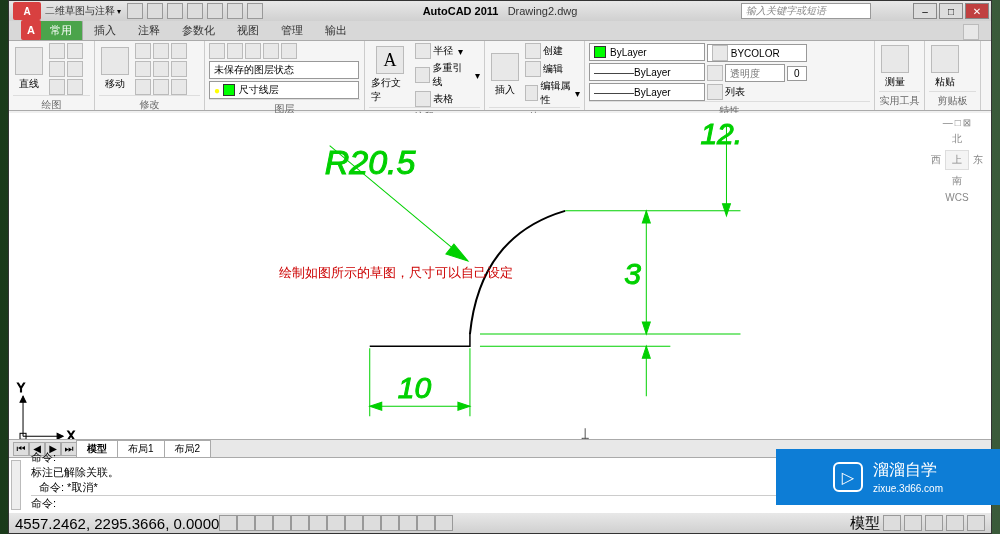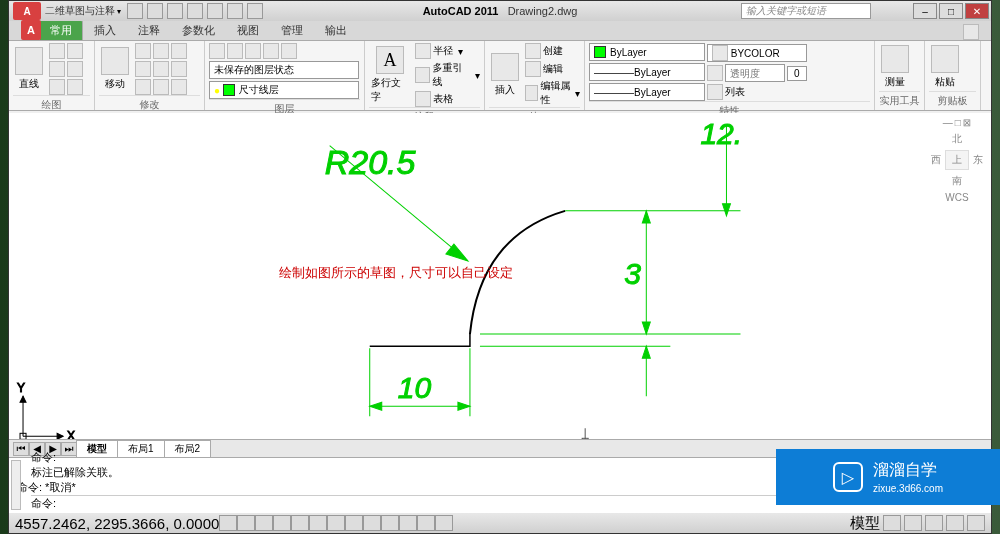--- a/index.html
+++ b/index.html
@@ -331,21 +331,21 @@
     </div>
     <div class="ltab active">模型</div>
     <div class="ltab">布局1</div>
     <div class="ltab">布局2</div>
   </div>
 
   <div class="cmdline">
     <div class="handle"></div>
     <div style="margin-left:14px;">命令:</div>
     <div style="margin-left:14px;">标注已解除关联。</div>
-    <div style="margin-left:0;">命令: *取消*</div>
+    <div style="margin-left:22px;">命令: *取消*</div>
     <div style="margin-left:14px;border-top:1px solid #ccc;">命令:</div>
   </div>
 
   <div class="statusbar">
     <span>4557.2462, 2295.3666, 0.0000</span>
     <div class="icons">
       <div class="st-icon"></div>
       <div class="st-icon"></div>
       <div class="st-icon"></div>
       <div class="st-icon"></div>

